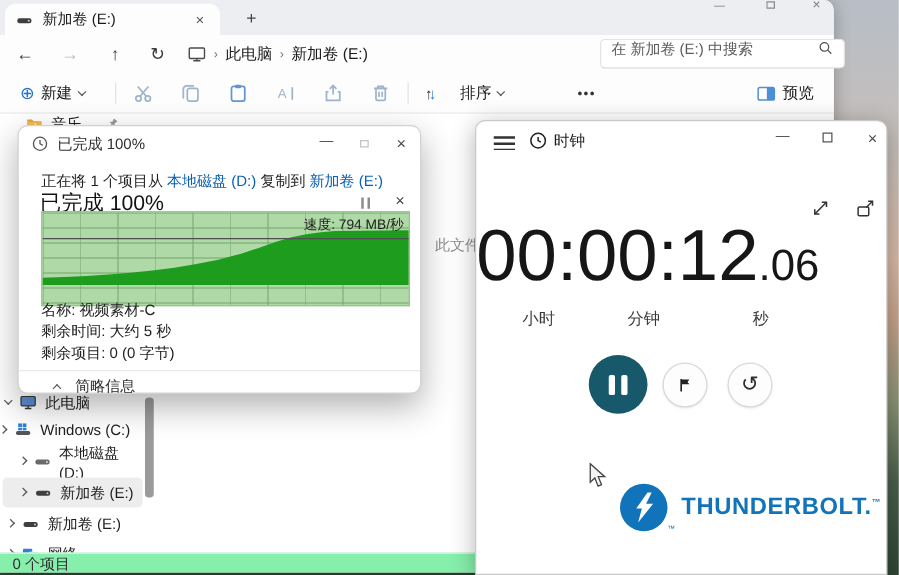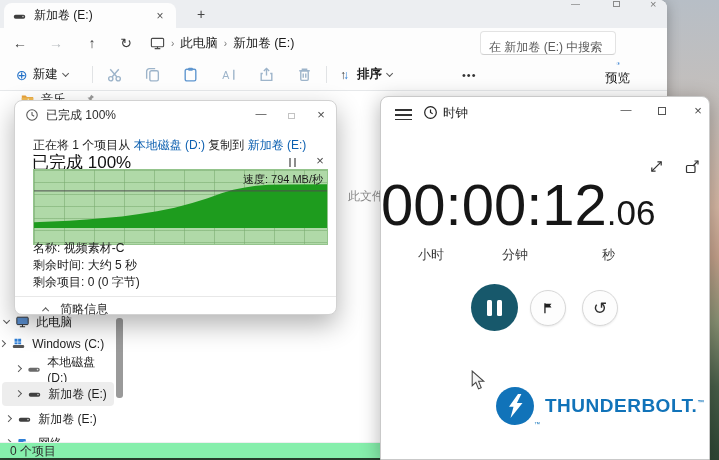--- a/index.html
+++ b/index.html
@@ -17,22 +17,22 @@
   .tab { position:absolute; left:4px; top:3px; width:172px; height:25px; background:#fdfdfd;
     border-radius:8px 8px 0 0; display:flex; align-items:center; padding:0 8px; gap:7px; font-size:12px; }
   .tab-close { margin-left:auto; font-size:12px; color:#555; width:16px; text-align:center; border-radius:3px; }
   .newtab { position:absolute; left:190px; top:4px; width:22px; height:20px; text-align:center; font-size:14px; color:#444; line-height:20px; }
   .winctl { position:absolute; top:0; height:9px; font-size:9px; color:#7a7a7a; line-height:8px; overflow:hidden; }
   .maxbox { width:7px; height:6px; border:1px solid #8a8a8a; display:inline-block; }
   .addressbar { position:absolute; left:0; top:28px; width:100%; height:30px; background:#fdfdfd; }
   .navbtn { position:absolute; top:4px; width:24px; height:22px; text-align:center; font-size:14px; color:#3c3c3c; line-height:22px; }
   .crumb { font-size:12.5px; color:#1b1b1b; }
   .crumbsep { color:#777; font-size:10px; padding:0 6px; }
-  .searchbox { position:absolute; left:480px; top:3px; width:136px; height:24px; border:1px solid #e3e3e3; border-bottom-color:#d0d0d0;
-    border-radius:4px; background:#fff; display:flex; align-items:flex-end; padding:0 8px; }
+  .searchbox { position:absolute; left:480px; top:3px; width:196px; height:24px; border:1px solid #e3e3e3; border-bottom-color:#d0d0d0;
+    border-radius:4px; background:#fff; display:flex; align-items:flex-start; padding:0 8px; }
   .searchbox input { border:none; outline:none; flex:1; font-size:12px; font-family:inherit; color:#333; background:transparent; }
   .searchbox input::placeholder { color:#5c5c5c; opacity:1; }
   .toolbar { position:absolute; left:0; top:58px; width:100%; height:33px; background:#fdfdfd; border-bottom:1px solid #e6e8ea; }
   .tbtn { position:absolute; top:4px; height:25px; display:flex; align-items:center; gap:5px; font-size:12.5px; color:#1b1b1b; border-radius:4px; padding:0 4px; }
   .tdiv { position:absolute; top:8px; width:1px; height:17px; background:#e1e3e5; }
   .chev { display:inline-block; border:solid #5a5a5a; border-width:0 1.2px 1.2px 0; padding:2.1px; }
   .chevD { transform:rotate(45deg); margin-top:-2px; }
   .chevR { transform:rotate(-45deg); }
   .chevU { transform:rotate(-135deg); margin-top:3px; }
   .content { position:absolute; left:0; top:91px; width:100%; height:351px; background:#fff; }
@@ -171,25 +171,25 @@
       <svg width="17" height="17" viewBox="0 0 16 16" fill="none" stroke="#9db4ca" stroke-width="1.3">
           <path d="M3 4.5 H13"></path>
           <path d="M6 4.5 V3 H10 V4.5"></path>
           <rect x="4.5" y="4.5" width="7" height="9" rx="1"></rect>
           <path d="M6.8 7 V11 M9.2 7 V11"></path>
         </svg>
     </div>
     <div class="tdiv" style="left:326px;"></div>
     <div class="tbtn" style="left:336px;">
       <span style="letter-spacing:-3px; font-size:12px;"><span style="color:#333;">↑</span><span style="color:#2b7cd3;">↓</span></span>
-      <span style="margin-left:6px;font-weight:bold;">排序</span>
+      <span style="margin-left:17px;">排序</span>
       <span class="chev chevD"></span>
     </div>
     <div class="tbtn" style="left:458px; font-size:11px; color:#333; letter-spacing:1px;">•••</div>
-    <div class="tbtn" style="left:601px;flex-direction:column;">
+    <div class="tbtn" style="left:601px;">
       <svg width="16" height="16" viewBox="0 0 16 16">
           <rect x="1.5" y="3" width="13" height="10" rx="1.5" fill="none" stroke="#4d8fd6" stroke-width="1.2"></rect>
           <path d="M8.5 3 H13 a1.5 1.5 0 0 1 1.5 1.5 v7 a1.5 1.5 0 0 1 -1.5 1.5 H8.5 Z" fill="#4d8fd6"></path>
         </svg>
       <span>预览</span>
     </div>
   </div>
 
   <div class="content">
     <span class="emptytext">此文件夹为空</span>

